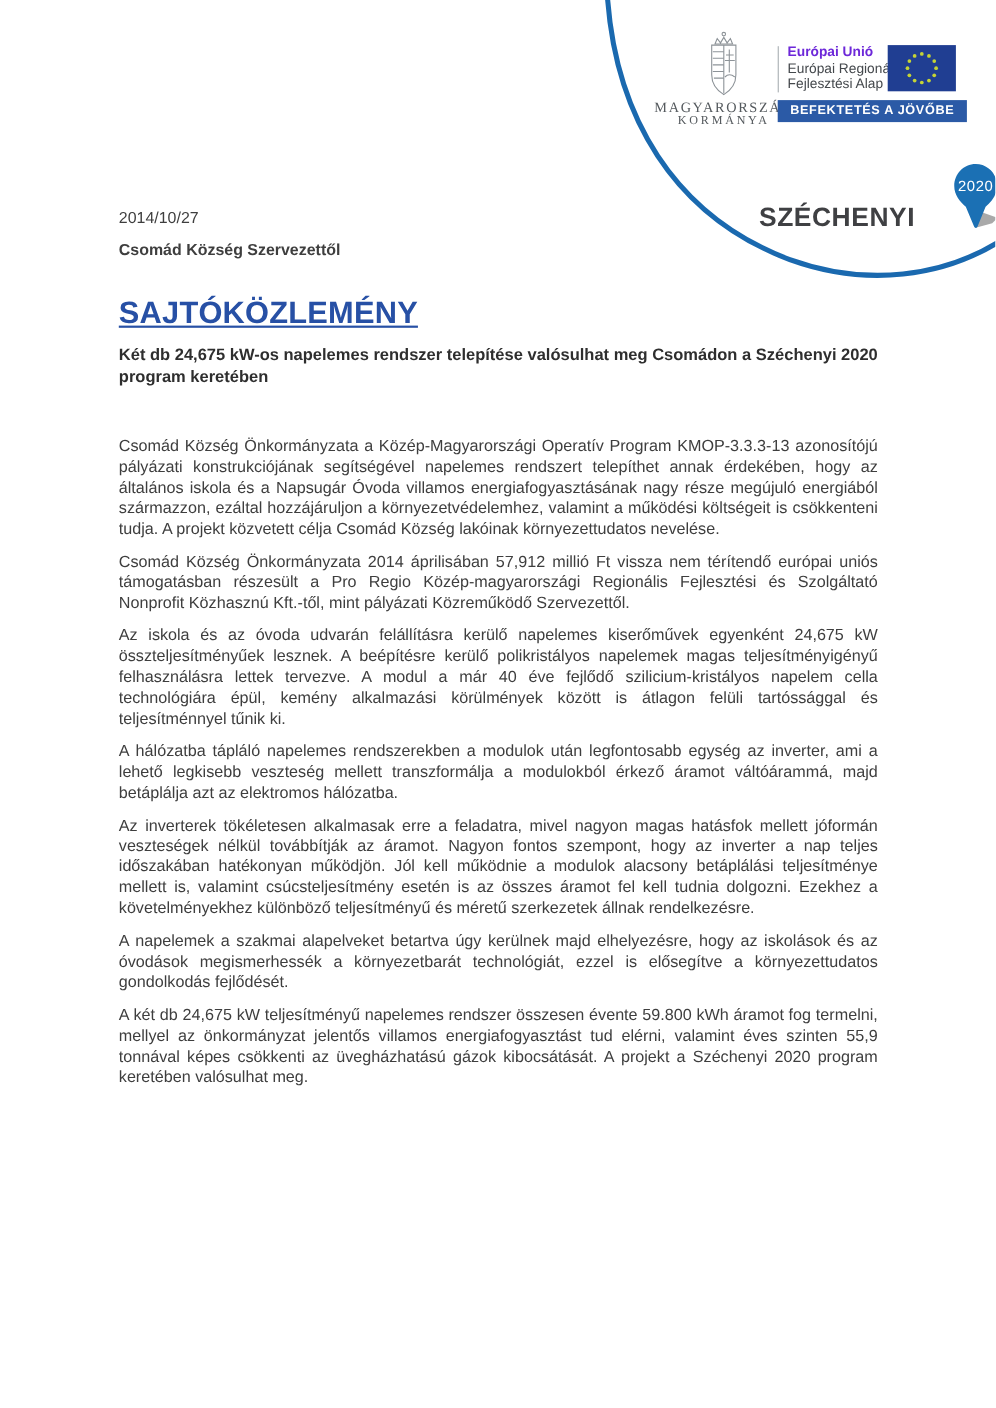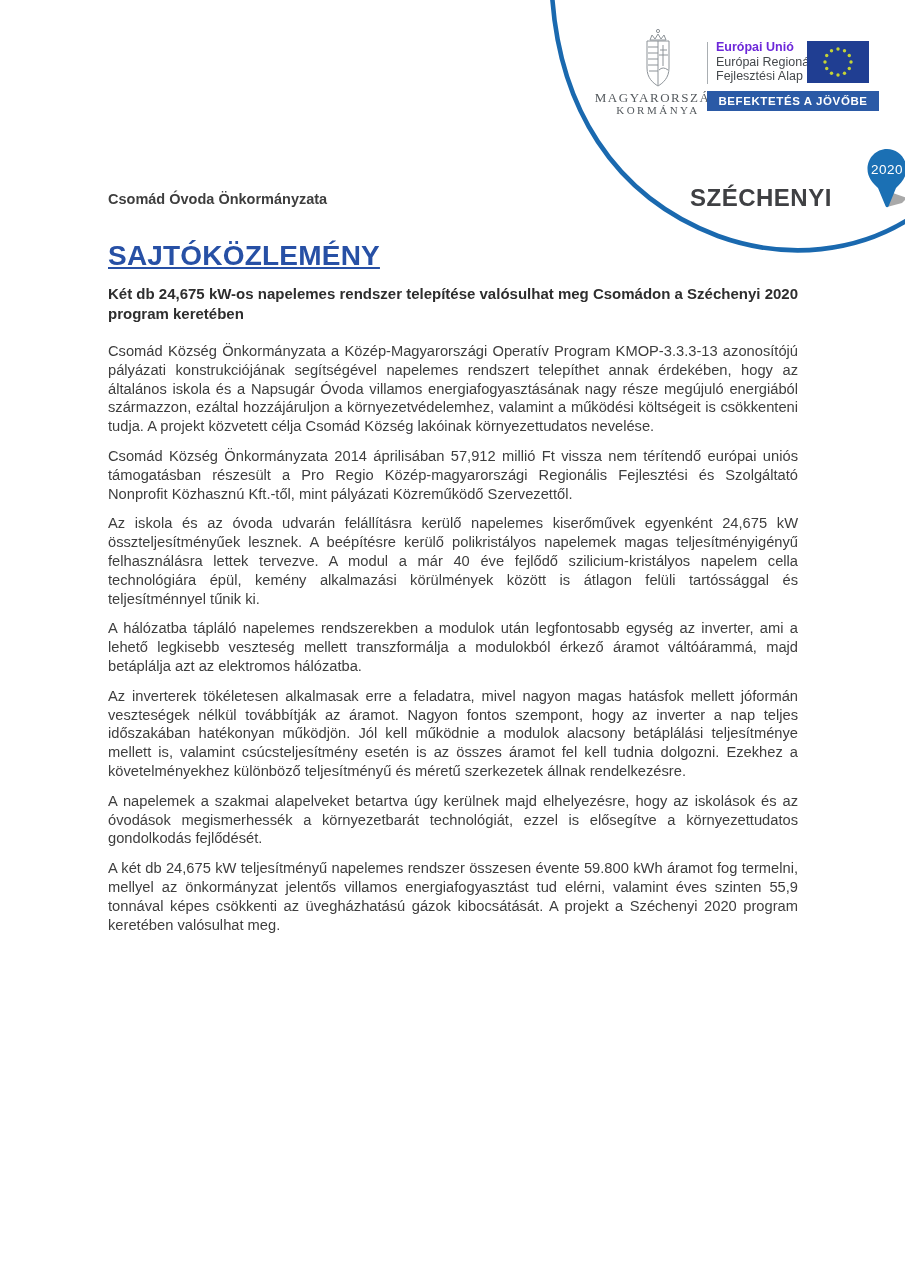--- a/index.html
+++ b/index.html
@@ -35,21 +35,21 @@
   .szechenyi{position:absolute;left:690px;top:148px;display:flex;align-items:flex-end;gap:29px;}
   .sz-word{font-size:24px;font-weight:bold;color:#3f4043;letter-spacing:0.5px;margin-top:4px;}
   .sz-pin{margin-left:5px;}
 
   
   .content{position:absolute;left:108px;top:191px;width:690px;}
   .date-line{font-size:14.5px;margin:0 0 13px 0;}
   .org-line{font-size:14.5px;font-weight:bold;margin:0 0 33px 0;}
   .doc-title{font-size:28px;font-weight:bold;color:#2750a5;margin:0 0 12px 0;letter-spacing:0.2px;text-decoration:underline;}
   .doc-subtitle{font-size:15px;font-weight:bold;color:#2e2e2e;margin:0 0 11px 0;}
-  .doc-lead{font-size:15px;font-weight:bold;color:#2e2e2e;margin:0 0 19px 0;line-height:19.5px;text-align:justify;}
+  .doc-lead{font-size:15px;font-weight:bold;color:#2e2e2e;margin:0 0 45px 0;line-height:19.5px;text-align:justify;}
   .body-text p{font-size:14.7px;line-height:18.8px;text-align:justify;margin:0 0 11px 0;color:#3e3e3e;}
 </style>
 </head>
 <body>
 
 <div class="page">
 
   <svg class="curve" width="905" height="340" viewBox="0 0 905 340" aria-hidden="true">
     <path d="M 552 -6 C 559 105 612 196 718 236 C 790 262 858 250 906 221" fill="none" stroke="#1a69af" stroke-width="4.6" stroke-linecap="round"></path>
   </svg>
@@ -115,21 +115,22 @@
     <svg class="sz-pin" width="50" height="64" viewBox="0 0 50 64" aria-hidden="true">
 
       <polygon points="24,44 41,50 36,55 21,59" fill="#a9a9a9"></polygon>
 
       <path d="M21 1 C10 1 1.5 10 1.5 21 C1.5 29 6.5 35 12 40 L19.5 58 C20.2 59.6 22 59.6 22.7 58 L30 40 C35.5 35 40.5 29 40.5 21 C40.5 10 32 1 21 1 Z" fill="#1b70b4"></path>
       <text x="21" y="26" text-anchor="middle" fill="#ffffff" font-family="Liberation Sans, DejaVu Sans, sans-serif" font-size="13.5" font-weight="400" letter-spacing="0.5">2020</text>
     </svg>
   </div>
 
   <main class="content">
-    <p class="org-line">Csomád Óvoda Önkormányzata</p>
+    <p class="date-line">2014/10/27</p>
+    <p class="org-line">Csomád Község Szervezettől</p>
 
     <h1 class="doc-title">SAJTÓKÖZLEMÉNY</h1>
     <p class="doc-lead">Két db 24,675 kW-os napelemes rendszer telepítése valósulhat meg Csomádon a Széchenyi 2020 program keretében</p>
 
     <div class="body-text">
       <p>Csomád Község Önkormányzata a Közép-Magyarországi Operatív Program KMOP-3.3.3-13 azonosítójú pályázati konstrukciójának segítségével napelemes rendszert telepíthet annak érdekében, hogy az általános iskola és a Napsugár Óvoda villamos energiafogyasztásának nagy része megújuló energiából származzon, ezáltal hozzájáruljon a környezetvédelemhez, valamint a működési költségeit is csökkenteni tudja. A projekt közvetett célja Csomád Község lakóinak környezettudatos nevelése.</p>
       <p>Csomád Község Önkormányzata 2014 áprilisában 57,912 millió Ft vissza nem térítendő európai uniós támogatásban részesült a Pro Regio Közép-magyarországi Regionális Fejlesztési és Szolgáltató Nonprofit Közhasznú Kft.-től, mint pályázati Közreműködő Szervezettől.</p>
       <p>Az iskola és az óvoda udvarán felállításra kerülő napelemes kiserőművek egyenként 24,675 kW összteljesítményűek lesznek. A beépítésre kerülő polikristályos napelemek magas teljesítményigényű felhasználásra lettek tervezve. A modul a már 40 éve fejlődő szilicium-kristályos napelem cella technológiára épül, kemény alkalmazási körülmények között is átlagon felüli tartóssággal és teljesítménnyel tűnik ki.</p>
       <p>A hálózatba tápláló napelemes rendszerekben a modulok után legfontosabb egység az inverter, ami a lehető legkisebb veszteség mellett transzformálja a modulokból érkező áramot váltóárammá, majd betáplálja azt az elektromos hálózatba.</p>
       <p>Az inverterek tökéletesen alkalmasak erre a feladatra, mivel nagyon magas hatásfok mellett jóformán veszteségek nélkül továbbítják az áramot. Nagyon fontos szempont, hogy az inverter a nap teljes időszakában hatékonyan működjön. Jól kell működnie a modulok alacsony betáplálási teljesítménye mellett is, valamint csúcsteljesítmény esetén is az összes áramot fel kell tudnia dolgozni. Ezekhez a követelményekhez különböző teljesítményű és méretű szerkezetek állnak rendelkezésre.</p>

